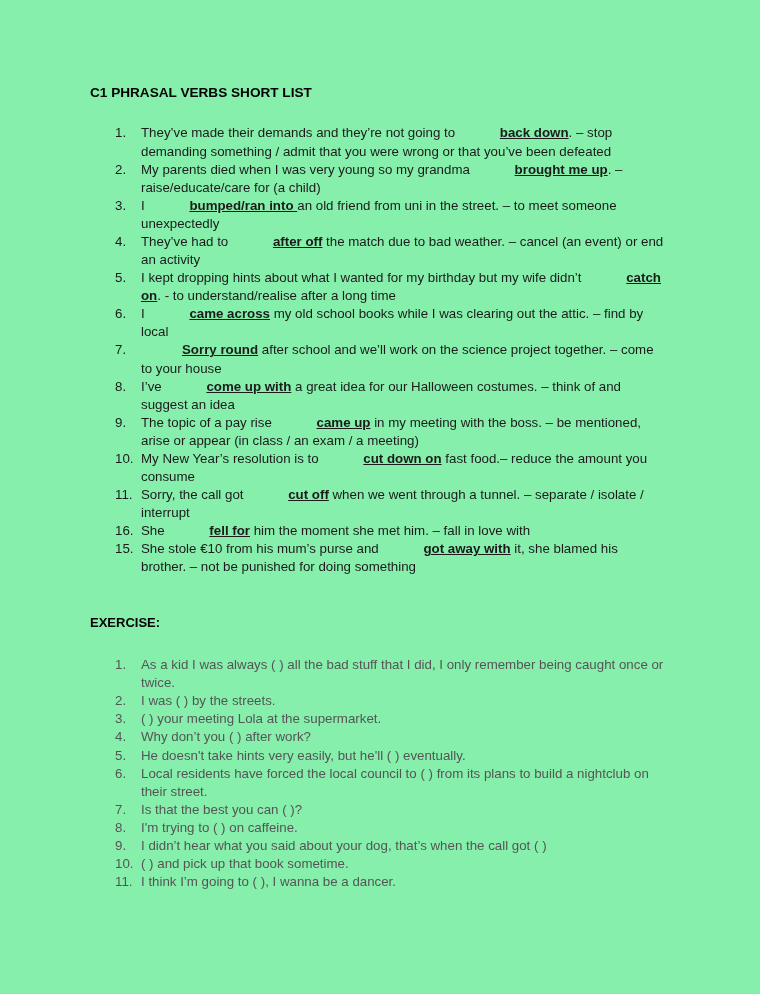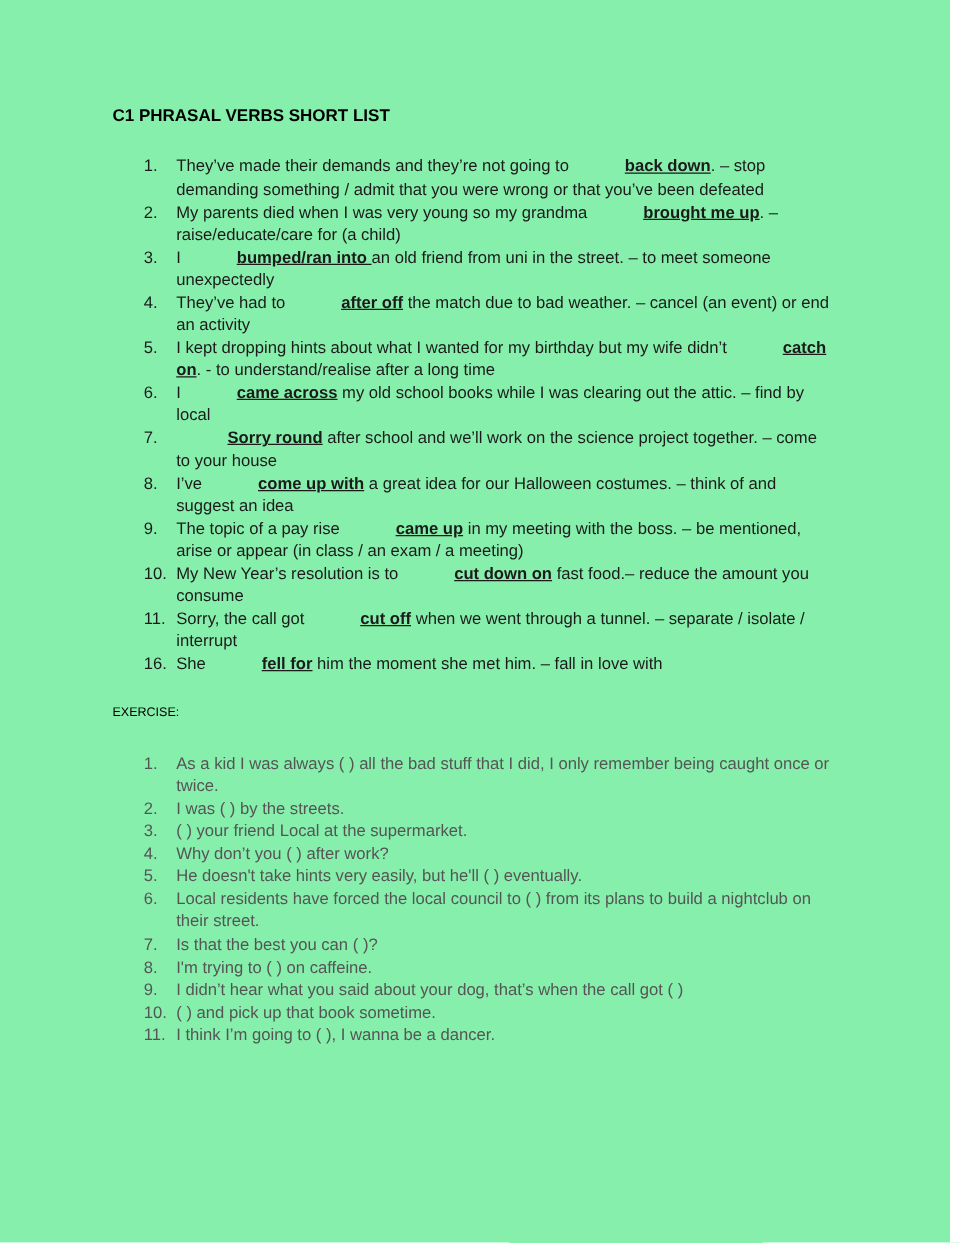--- a/index.html
+++ b/index.html
@@ -41,23 +41,23 @@
   }
   .item-text {
     flex: 1 1 auto;
   }
   .pv {
     font-weight: bold;
     text-decoration: underline;
     padding-left: 41px;
   }
   .exercise-heading {
-    font-size: 10px;
-    font-weight: normal;
-    margin: 24px 0 24px 0;
+    font-size: 13px;
+    font-weight: bold;
+    margin: 38px 0 24px 0;
     color: #000000;
   }
   .exercise .item-num,
   .exercise .item-text {
     color: #555555;
   }
 </style>
 </head>
 <body>
 
@@ -106,36 +106,40 @@
         <span class="item-text"><span>My New Year’s resolution is to </span><span class="pv">cut down on</span><span> fast food.– reduce the amount you consume</span></span>
       </div>
       <div class="list-row">
         <span class="item-num">11.</span>
         <span class="item-text"><span>Sorry, the call got </span><span class="pv">cut off</span><span> when we went through a tunnel. – separate / isolate / interrupt</span></span>
       </div>
       <div class="list-row">
         <span class="item-num">16.</span>
         <span class="item-text"><span>She </span><span class="pv">fell for</span><span> him the moment she met him. – fall in love with</span></span>
       </div>
+      <div class="list-row">
+        <span class="item-num">15.</span>
+        <span class="item-text"><span>She stole €10 from his mum’s purse and </span><span class="pv">got away with</span><span> it, she blamed his brother. – not be punished for doing something</span></span>
+      </div>
     </div>
 
   <h2 class="exercise-heading">EXERCISE:</h2>
 
   <div class="list exercise" id="ex-list">
       <div class="list-row">
         <span class="item-num">1.</span>
         <span class="item-text">As a kid I was always ( ) all the bad stuff that I did, I only remember being caught once or twice.</span>
       </div>
       <div class="list-row">
         <span class="item-num">2.</span>
         <span class="item-text">I was ( ) by the streets.</span>
       </div>
       <div class="list-row">
         <span class="item-num">3.</span>
-        <span class="item-text">( ) your friend Local at the supermarket.</span>
+        <span class="item-text">( ) your meeting Lola at the supermarket.</span>
       </div>
       <div class="list-row">
         <span class="item-num">4.</span>
         <span class="item-text">Why don’t you ( ) after work?</span>
       </div>
       <div class="list-row">
         <span class="item-num">5.</span>
         <span class="item-text">He doesn't take hints very easily, but he'll ( ) eventually.</span>
       </div>
       <div class="list-row">

